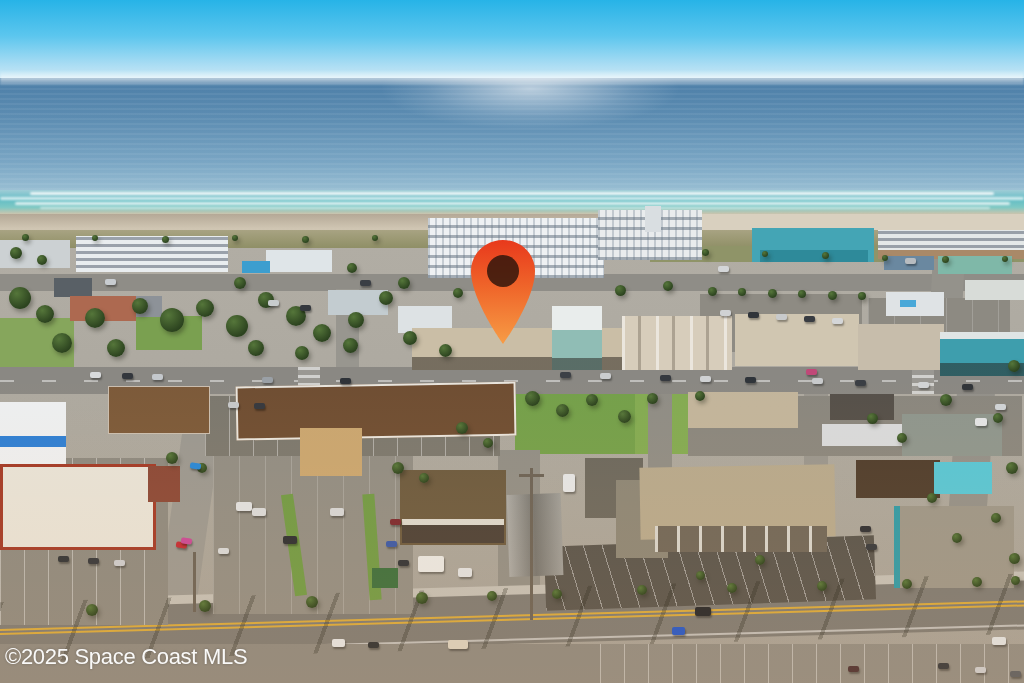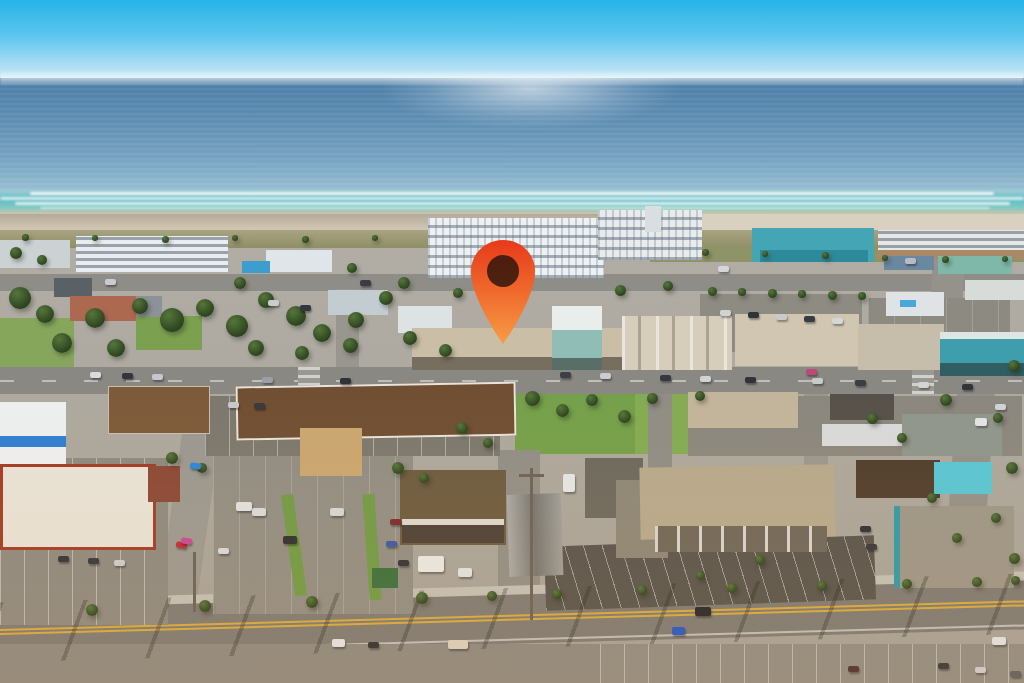--- a/index.html
+++ b/index.html
@@ -320,14 +320,15 @@
       <linearGradient id="pingrad" x1="0" y1="0" x2="0" y2="1">
         <stop id="pg-top" offset="0" stop-color="#e8391c"></stop>
         <stop id="pg-mid" offset="0.45" stop-color="#ef652a"></stop>
         <stop id="pg-bot" offset="1" stop-color="#f79c45"></stop>
       </linearGradient>
     </defs>
     <path d="M35 107 C35 107 3 63 3 34 C3 16.6 17.3 3 35 3 C52.7 3 67 16.6 67 34 C67 63 35 107 35 107 Z" fill="url(#pingrad)"></path>
     <circle id="pin-hole" cx="35" cy="34" r="16" fill-opacity="0.82" fill="#2a140b"></circle>
   </svg>
 
+  <div id="watermark" style="color: rgb(255, 255, 255);">©2025 Space Coast MLS</div>
   <div id="tint"></div>
 </div>
 
 </body></html>

